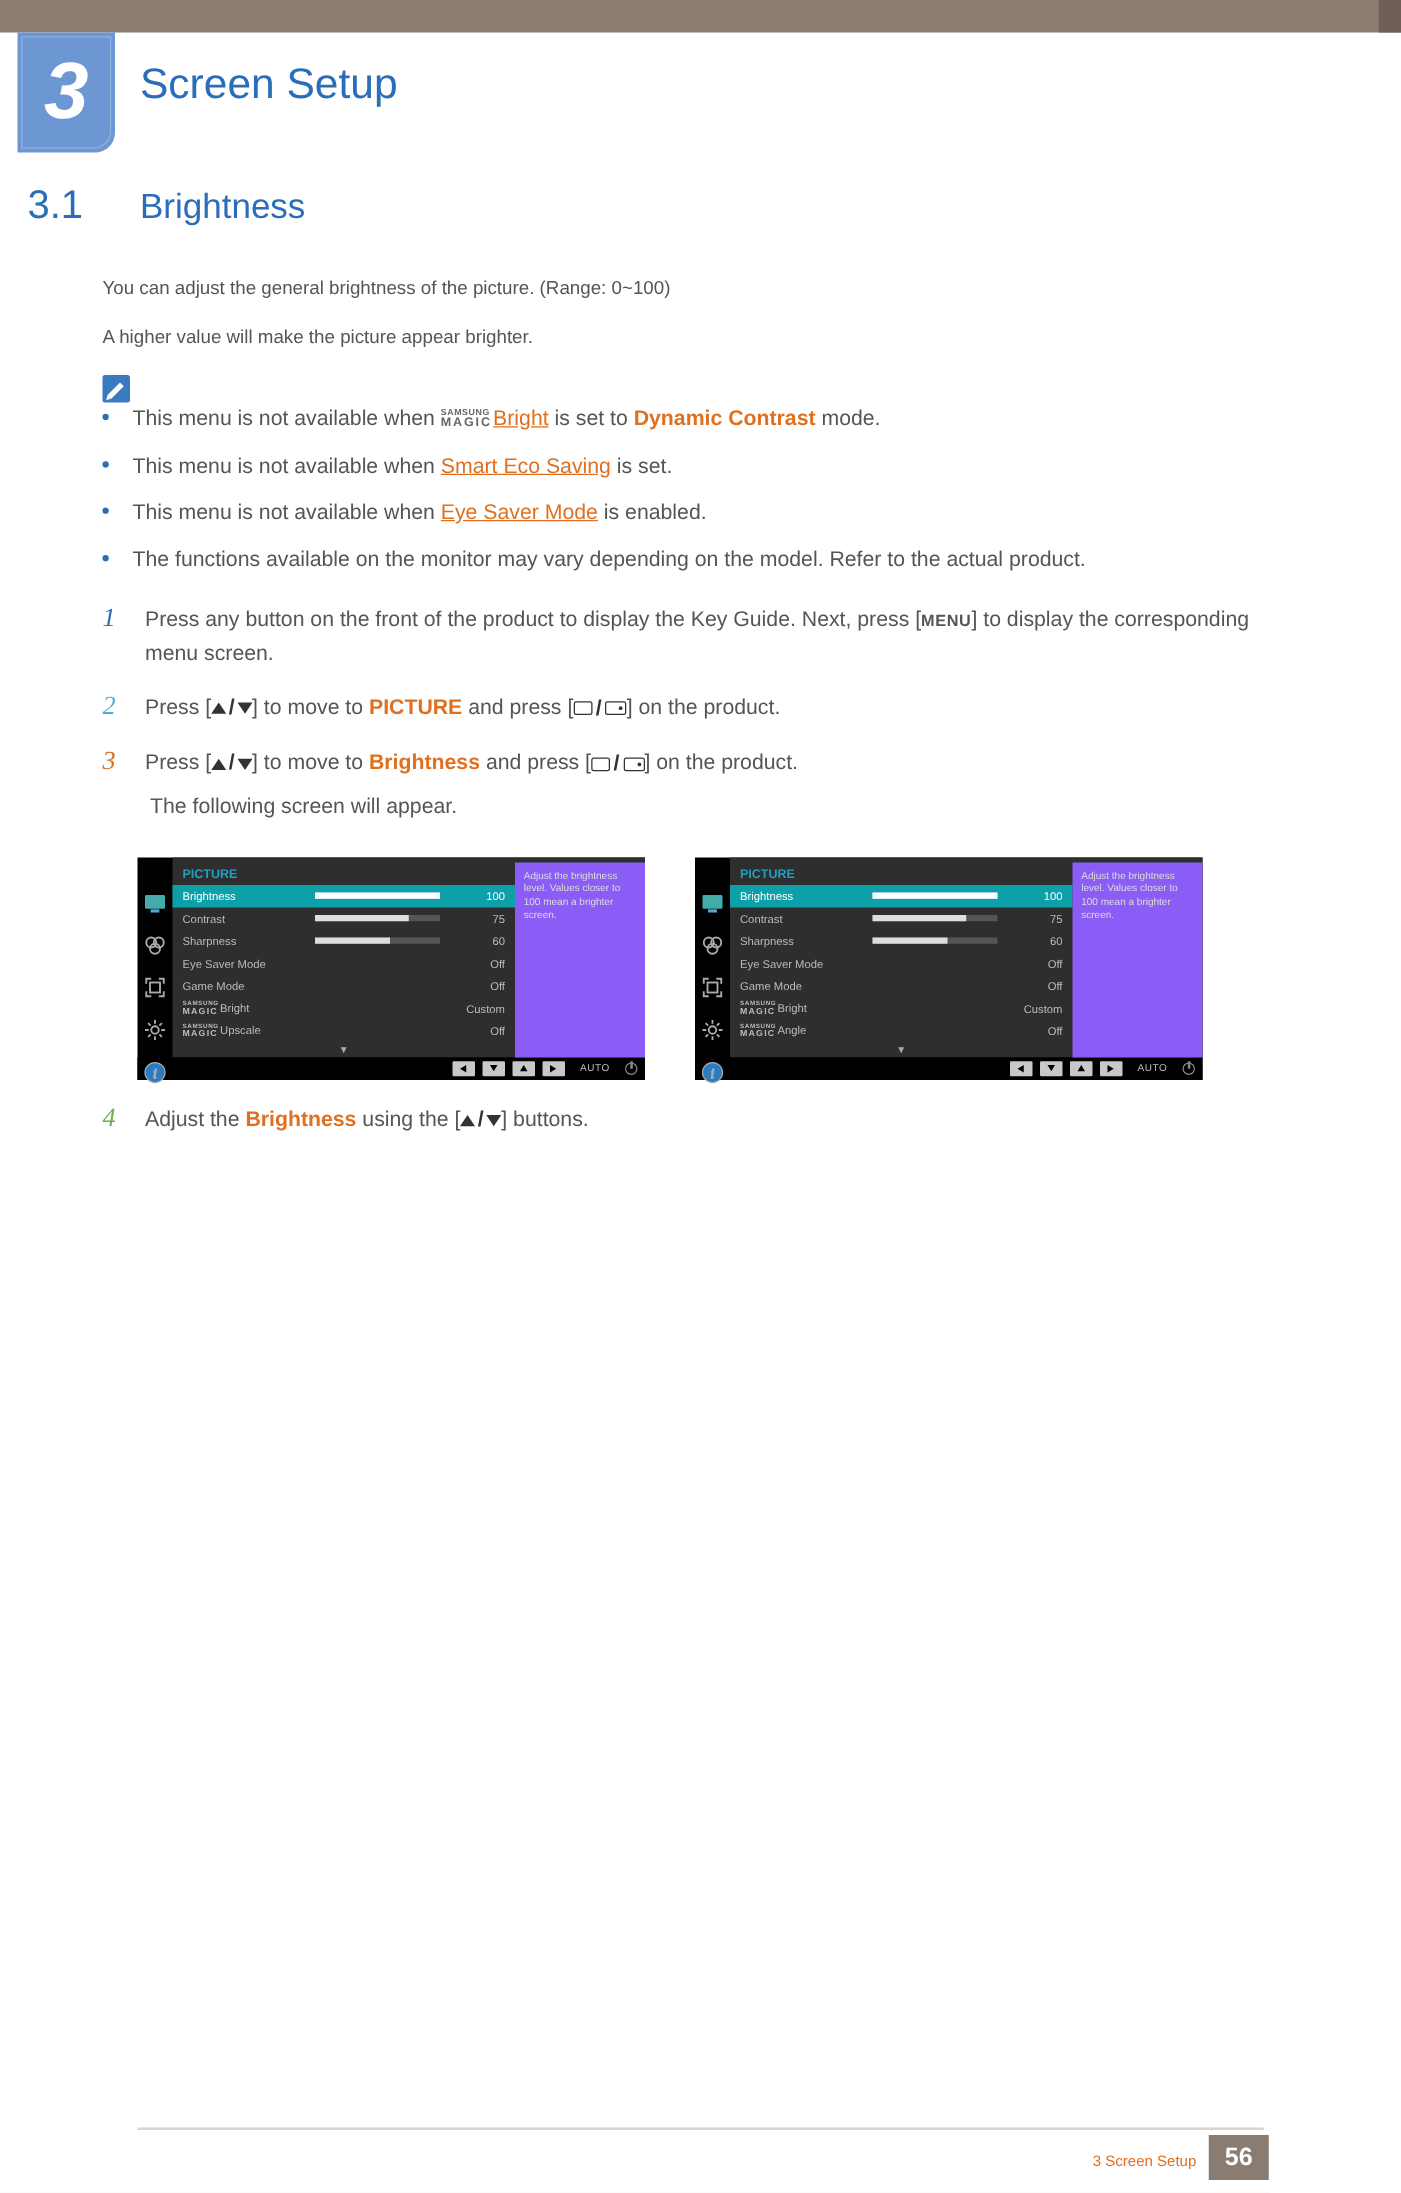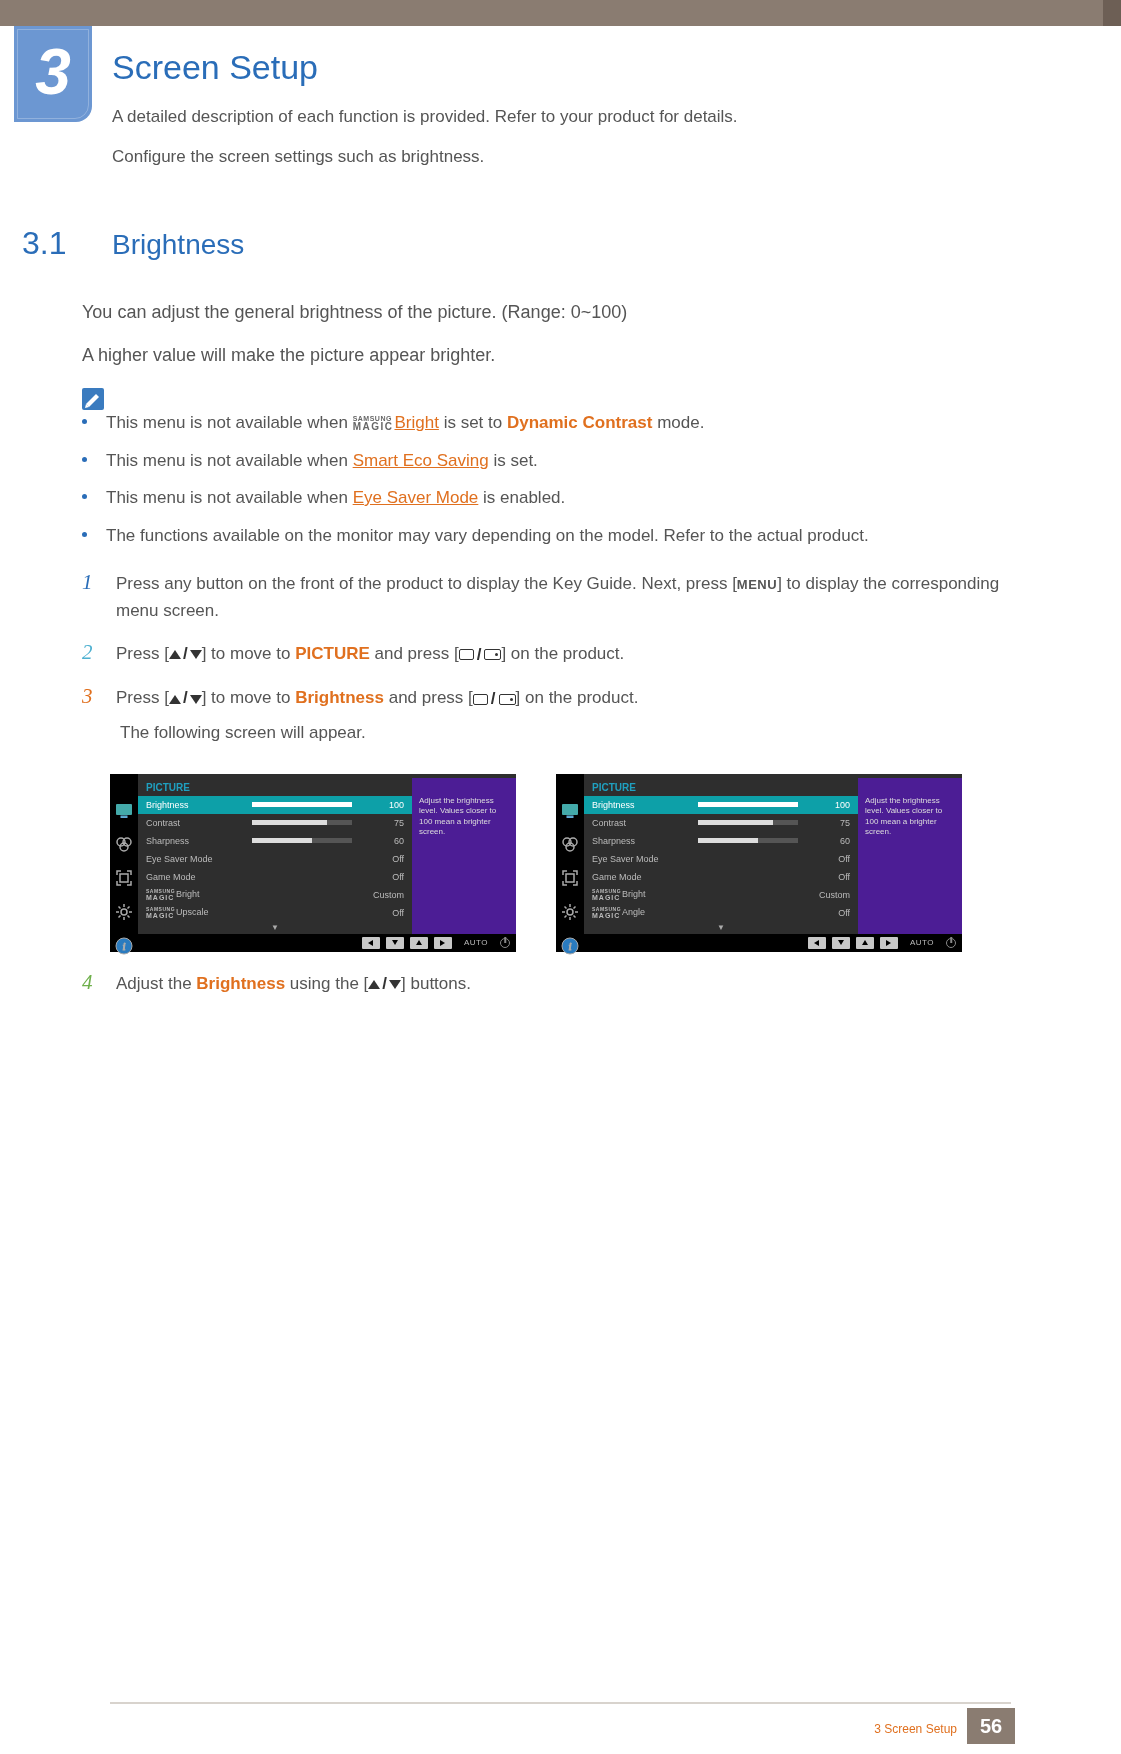--- a/index.html
+++ b/index.html
@@ -14,21 +14,21 @@
 
   .content { position: absolute; top: 48px; left: 112px; right: 112px; }
 
   .chap-title { color: #2a6db8; font-size: 34px; font-weight: 400; margin-bottom: 20px; }
   .intro p { color: #555; font-size: 17px; margin-bottom: 20px; }
 
   .section-row { display:flex; align-items:baseline; margin-top: 58px; margin-bottom: 40px; margin-left: -90px; }
   .section-num { color:#2a6db8; font-size:32px; width: 90px; flex:0 0 90px; }
   .section-title { color:#2a6db8; font-size:28px; }
 
-  .body-text { color:#555; font-size:18px; margin-bottom: 22px; margin-left: -30px; }
+  .body-text { color:#555; font-size:15px; margin-bottom: 22px; margin-left: -30px; }
 
   .note-block { display:flex; margin-left:-30px; margin-bottom:10px;flex-direction:column; }
   .note-icon { width:22px; height:22px; background:#3a7bbf; margin-right:30px; flex:0 0 22px; position:relative; border-radius:2px; }
   .note-icon svg { position:absolute; inset:0; }
   .bullet-list { list-style:none; flex:1; }
   .bullet-list li { color:#555; font-size:17px; margin-bottom:12px; padding-left:24px; position:relative; line-height:1.5; }
   .bullet-list li::before { content:""; position:absolute; left:0; top:9px; width:5px; height:5px; border-radius:50%; background:#2a6db8; }
   .orange-link { color:#e0701f; text-decoration:underline; }
   .magic-stack { display:inline-block; vertical-align:middle; text-align:left; line-height:1; font-weight:700; margin-right:1px; }
   .magic-top { font-size:7px; color:#666; letter-spacing:.5px; display:block; }
@@ -72,21 +72,21 @@
   .osd-item .label { width:106px; flex:0 0 106px; }
   .osd-item .bar-wrap { flex:1; height:5px; background:#555; margin-right:8px; position:relative; }
   .osd-item .bar-fill { position:absolute; left:0; top:0; bottom:0; background:#ddd; }
   .osd-item .val { width:44px; text-align:right; }
   .osd-item.selected { background:#0da0a8; color:#fff; }
   .osd-item.selected .bar-wrap { background:rgba(255,255,255,.35); }
   .osd-item.selected .bar-fill { background:#fff; }
   .osd-item .magic-stack .magic-top, .osd-item .magic-stack .magic-bot { color:#bbb; font-size:5px; }
   .osd-item .magic-stack .magic-bot { font-size:7px; letter-spacing:1px; }
 
-  .osd-help { width:104px; background:#4c1d95; padding:18px 7px; }
+  .osd-help { width:104px; background:#8b5cf6; padding:6px 7px; }
   .osd-help-text { color:#ddd; font-size:8px; line-height:1.3; }
 
   .osd-arrow-down { text-align:center; color:#aaa; font-size:8px; padding:1px 0 2px; }
 
   .osd-bottom { background:#000; display:flex; justify-content:flex-end; align-items:center; gap:6px; padding:3px 6px; }
   .osd-btn { width:18px; height:12px; background:#c8c8c8; display:flex; align-items:center; justify-content:center; border-radius:1px; }
   .osd-btn .t { width:0; height:0; }
   .osd-btn .tl { border-top:3px solid transparent; border-bottom:3px solid transparent; border-right:5px solid #000; }
   .osd-btn .tr { border-top:3px solid transparent; border-bottom:3px solid transparent; border-left:5px solid #000; }
   .osd-btn .tu { border-left:3px solid transparent; border-right:3px solid transparent; border-bottom:5px solid #000; }
@@ -106,24 +106,20 @@
 <div class="page-wrap">
   <div class="top-bar"></div>
 
   <div class="chapter-badge">
     <div class="chapter-badge-inner"></div>
     <div class="chapter-num">3</div>
   </div>
 
   <div class="content">
     <h1 class="chap-title">Screen Setup</h1>
-    <div class="intro">
-      <p>A detailed description of each function is provided. Refer to your product for details.</p>
-      <p>Configure the screen settings such as brightness.</p>
-    </div>
 
     <div class="section-row">
       <div class="section-num">3.1</div>
       <div class="section-title">Brightness</div>
     </div>
 
     <p class="body-text">You can adjust the general brightness of the picture. (Range: 0~100)</p>
     <p class="body-text">A higher value will make the picture appear brighter.</p>
 
     <div class="note-block">

